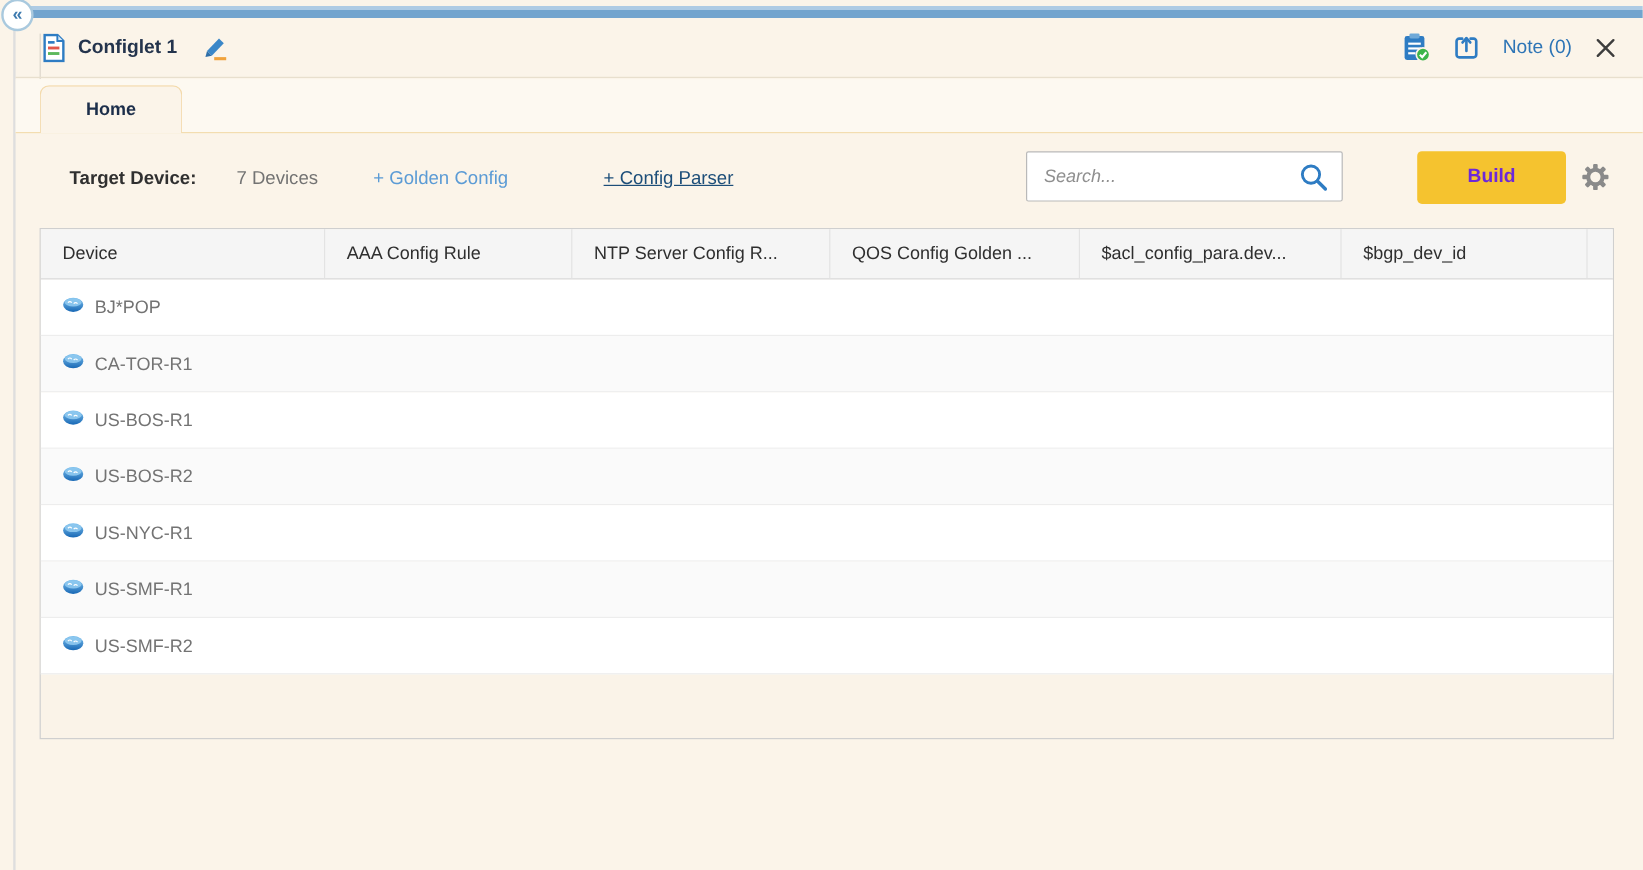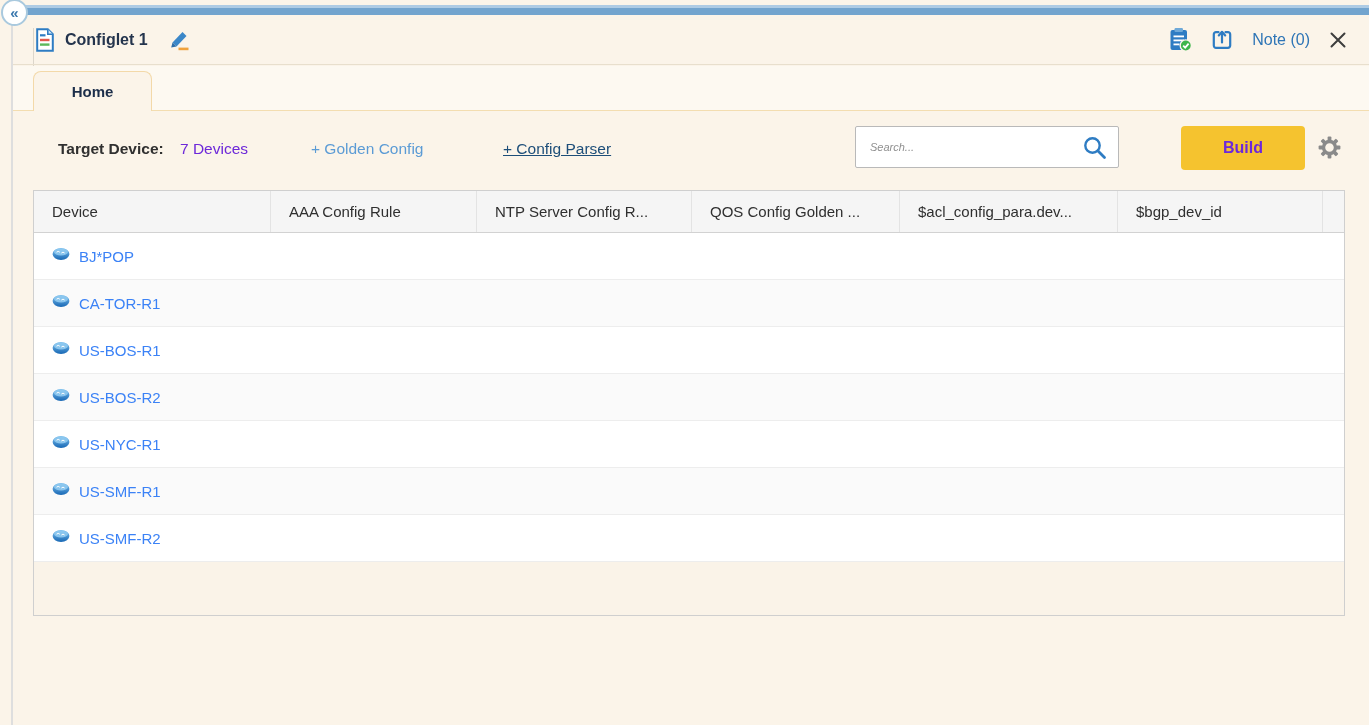--- a/index.html
+++ b/index.html
@@ -45,31 +45,31 @@
     position:absolute; left:20px; bottom:-1px; width:119px; height:40px;
     background:#fbf4e9; border:1px solid #f3d9a9; border-bottom:none;
     border-radius:8px 8px 0 0;
     display:flex; align-items:center; justify-content:center;
     font-size:15px; font-weight:bold; color:#1c2e4a; cursor:pointer;
   }
 
   
   .tb-text { font-size:15.5px; white-space:nowrap;margin-left:16px; }
   .lbl-target { left:42px; top:140px; font-weight:bold; color:#303030; }
-  .lnk-count  { left:164px; top:140px; color:#6d28d9; cursor:pointer; }
+  .lnk-count  { left:181px; top:140px; color:#737373; cursor:pointer; }
   .lnk-golden { left:295px; top:140px; color:#5b9bd5; cursor:pointer; }
   .lnk-parser { left:487px; top:140px; color:#1d4e79; text-decoration:underline; cursor:pointer; }
   .search-box {
     left:855px; top:126px; width:264px; height:42px;
     background:#fff; border:1px solid #b9b9b9; border-radius:2px;
     display:flex; align-items:center; padding:0 10px 0 14px;
   }
   .search-box input {
     flex:1; border:none; outline:none; background:transparent;
-    font-family:"Liberation Sans", sans-serif; font-size:11px; color:#444;
+    font-family:"Liberation Sans", sans-serif; font-size:15px; color:#444;
   }
   .search-box input::placeholder { font-style:italic; color:#8f8f8f; }
   .build-btn {
     left:1181px; top:126px; width:124px; height:44px;
     background:#f5c32f; border:none; border-radius:4px;
     font-family:"Liberation Sans", sans-serif;
     font-size:16px; font-weight:600; color:#6d28d9;
     display:flex; align-items:center; justify-content:center; cursor:pointer;
   }
   .gear-btn { left:1316px; top:134px; cursor:pointer; display:flex; }
@@ -89,21 +89,21 @@
     font-size:15px; color:#2f2f2f; border-right:1px solid #e3e3e3;
     overflow:hidden; white-space:nowrap; cursor:default;
   }
   .th.filler { border-right:none; }
   .trow {
     display:flex; align-items:center; height:47px; flex:0 0 auto;
     padding-left:18px; background:#fff; border-bottom:1px solid #ededed; cursor:pointer;
   }
   .trow.alt { background:#fafafa; }
   .dev-icon { margin-right:9px; flex:0 0 auto; }
-  .dev-label { font-size:15px; color:#3b82f6; }
+  .dev-label { font-size:15px; color:#737373; }
 </style>
 </head>
 <body>
 
 <div class="abs v-divider"></div>
 <div class="abs v-stub"></div>
 <div class="abs top-strip"></div>
 <div class="abs collapse-btn">
   <span>«</span>
 </div>

